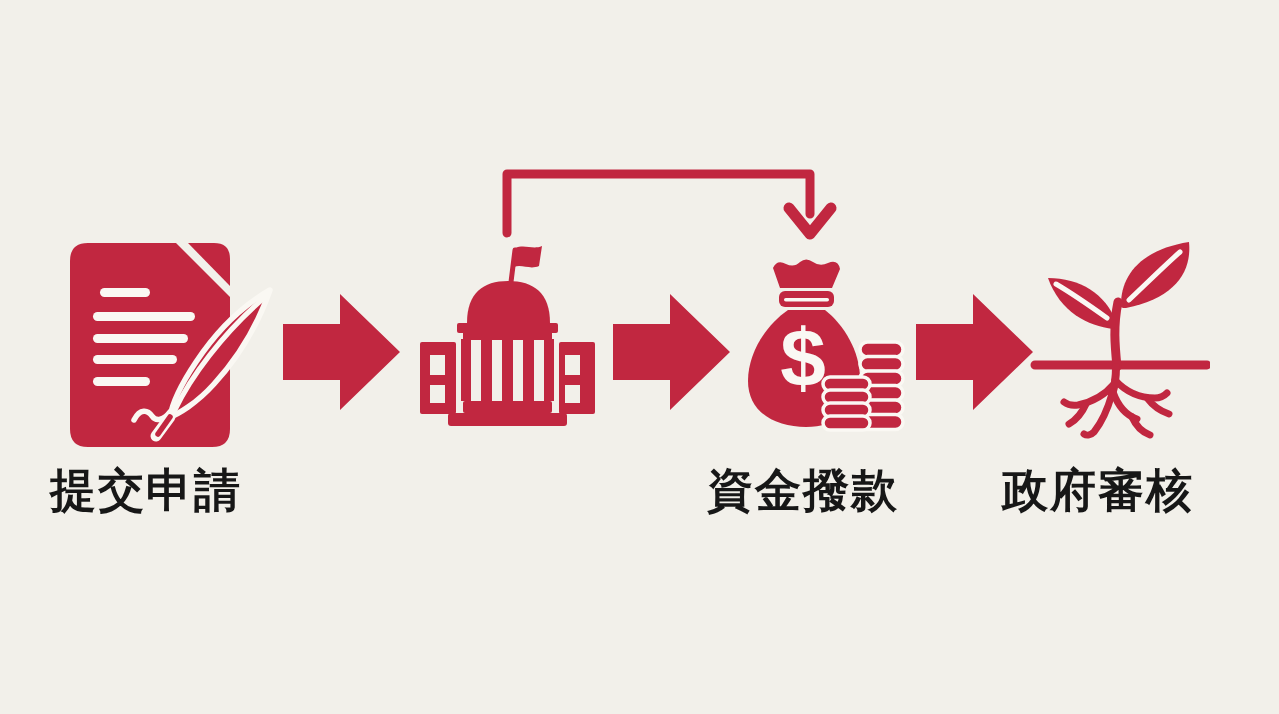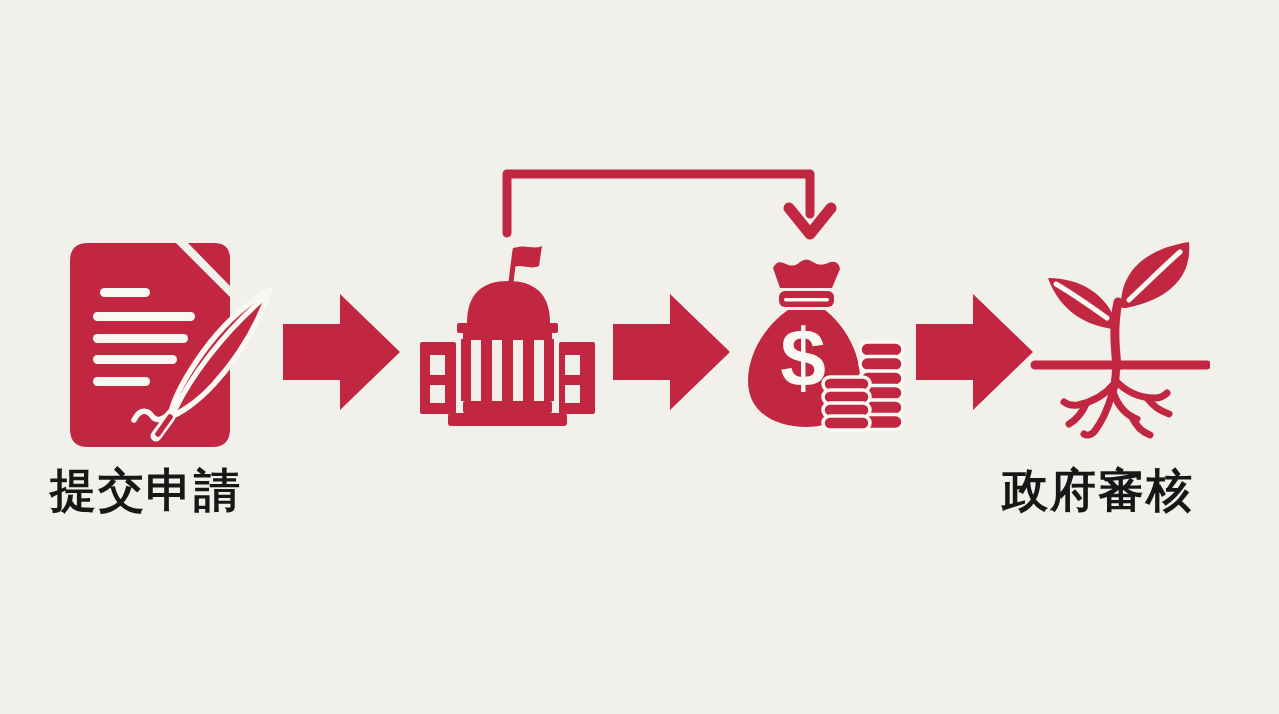--- a/index.html
+++ b/index.html
@@ -121,15 +121,16 @@
       <path d="M58,166 C54,175 48,182 41,186"></path>
       <path d="M84,156 C80,170 74,184 66,194 C63,197 59,198 56,196"></path>
       <path d="M85,154 C90,168 97,177 109,181"></path>
       <path d="M104,179 C108,188 114,194 122,197"></path>
       <path d="M87,142 C98,154 112,160 127,160 C132,160 136,158 139,155"></path>
       <path d="M119,160 C125,168 132,173 141,176"></path>
     </g>
   </svg>
 
   <div class="step-label" style="left:50px">提交申請</div>
+  <div class="step-label" style="left:707px">資金撥款</div>
   <div class="step-label" style="left:1002px">政府審核</div>
 
 </div>
 
 </body></html>

